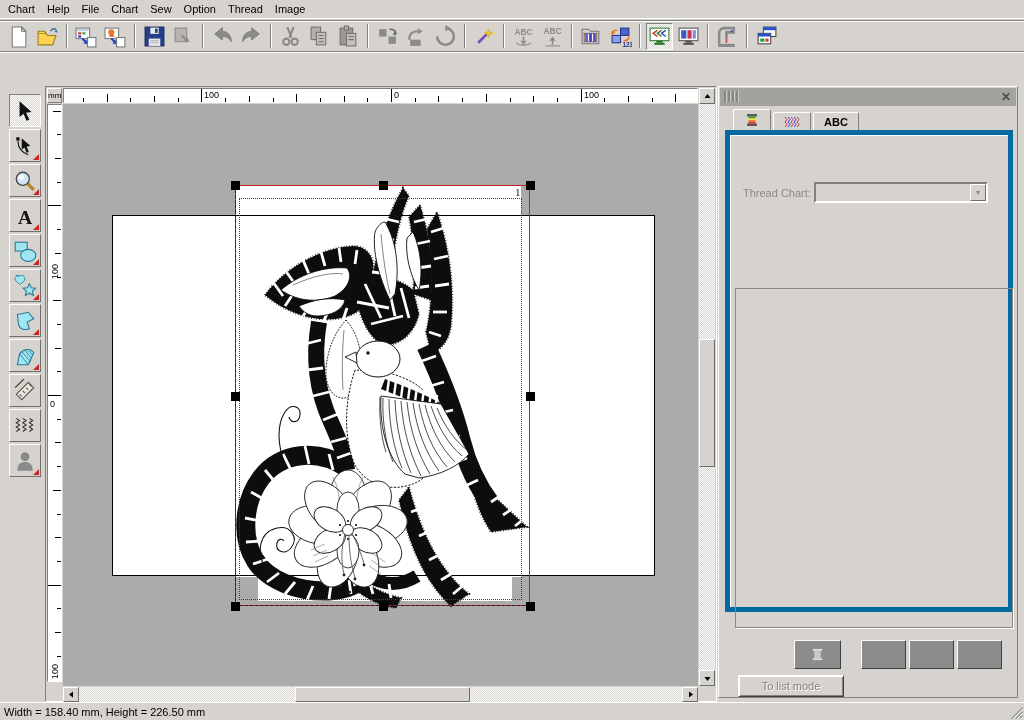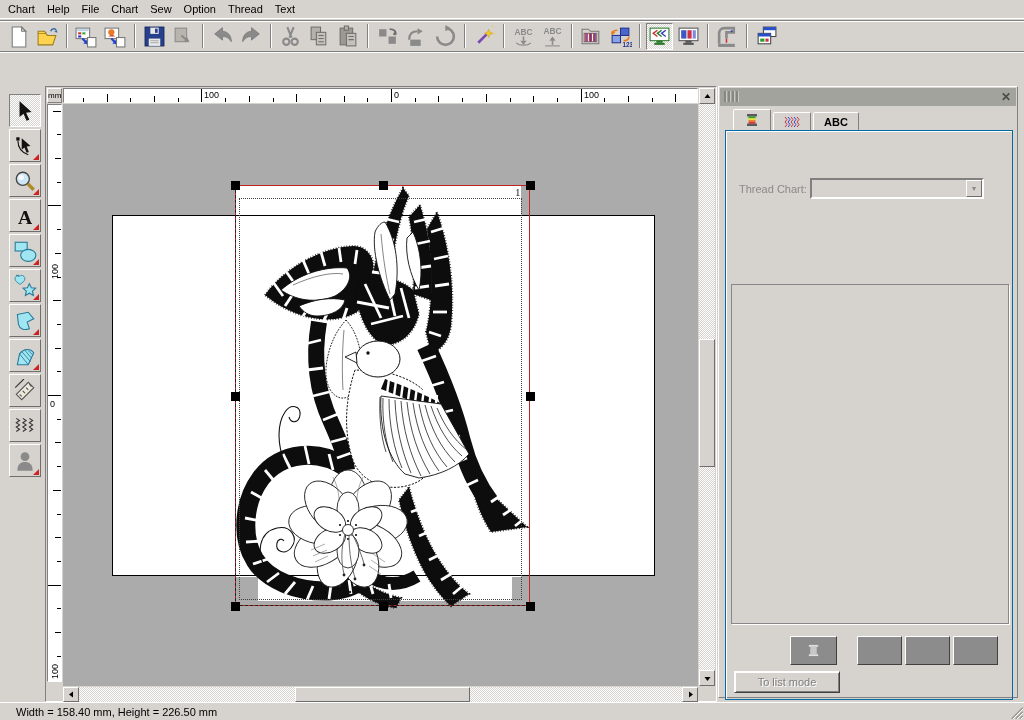--- a/index.html
+++ b/index.html
@@ -39,43 +39,43 @@
 #sel-number { position:absolute; left:452px; top:82px; font-family:"Liberation Serif",serif; font-size:11px; color:#222; }
 #vscroll { position:absolute; left:699px; top:88px; width:16px; height:598px; }
 #hscroll { position:absolute; left:63px; top:687px; width:635px; height:15px; }
 .sb-btn { position:absolute; background:#d6d3ce; border:1px solid; border-color:#fff #6e6e6e #6e6e6e #fff; display:flex; align-items:center; justify-content:center; }
 .sb-thumb { position:absolute; background:#d6d3ce; border:1px solid; border-color:#fff #6e6e6e #6e6e6e #fff; }
 #right-panel { position:absolute; left:718px; top:86px; width:300px; height:612px; background:#d6d3ce; border:1px solid; border-color:#fff #808080 #808080 #fff; }
 #panel-titlebar { position:absolute; left:1px; top:1px; width:296px; height:18px; background:#a3a39e; }
 .grip-bar { position:absolute; top:3px; width:3px; height:11px; background:#878782; border-right:1px solid #c8c8c4; }
 #panel-close { position:absolute; right:3px; top:2px; width:14px; height:14px; font-size:12px; font-weight:bold; color:#4a4a4a; text-align:center; line-height:14px; }
 .ptab { position:absolute; background:#d6d3ce; border:1px solid; border-color:#fff #808080 transparent #fff; border-radius:2px 2px 0 0; display:flex; align-items:center; justify-content:center; }
-#panel-frame { position:absolute; left:6px; top:43px; width:288px; height:570px; border:1px solid #0369a1; box-shadow: inset 1px 1px 0 #fff; }
+#panel-frame { position:absolute; left:6px; top:43px; width:288px; height:482px; border:5px solid #0369a1; box-shadow: inset 1px 1px 0 #fff; }
 #thread-chart-label { position:absolute; left:13px; top:52px; color:#8a8a8a; }
 #thread-combo { position:absolute; left:84px; top:47px; width:174px; height:21px; background:#d6d3ce; border:2px solid; border-color:#808080 #fff #fff #808080; }
 #combo-btn { position:absolute; right:0px; top:0px; width:16px; height:17px; background:#d6d3ce; border:1px solid; border-color:#fff #6e6e6e #6e6e6e #fff; color:#8a8a8a; font-size:7px; text-align:center; line-height:16px; }
 #list-box { position:absolute; left:5px; top:153px; width:278px; height:340px; border:1px solid #88888a; box-shadow: 1px 1px 0 #fff; }
 .dark-btn { position:absolute; top:505px; height:29px; background:#8c8c8c; border:1px solid; border-color:#fff #404040 #404040 #fff; display:flex; align-items:center; justify-content:center; }
 #to-list-btn { position:absolute; left:8px; top:540px; width:106px; height:22px; background:#d6d3ce; border:1px solid; border-color:#fff #404040 #404040 #fff; box-shadow: inset 1px 1px 0 #fff, inset -1px -1px 0 #808080; color:#808080; text-shadow:1px 1px 0 #fff; text-align:center; line-height:21px; }
 #statusbar { position:absolute; left:0; top:702px; width:1024px; height:18px; border-top:1px solid #fff; }
-#status-text { position:absolute; left:4px; top:3px;margin-left:12px; }
+#status-text { position:absolute; left:4px; top:3px; }
 #resize-grip { position:absolute; right:1px; bottom:1px; width:13px; height:13px; }
 </style>
 </head>
 <body>
 
 <div id="menubar">
     <div class="menu-item">Chart</div>
     <div class="menu-item">Help</div>
     <div class="menu-item">File</div>
     <div class="menu-item">Chart</div>
     <div class="menu-item">Sew</div>
     <div class="menu-item">Option</div>
     <div class="menu-item">Thread</div>
-    <div class="menu-item">Text</div>
+    <div class="menu-item">Image</div>
   </div>
 <div id="toolbar">
     <div class="tb-btn">
       <svg viewBox="0 0 22 22">
         <path d="M5 2h9l4 4v15H5z" fill="#fff" stroke="#7a7a7a"></path>
         <path d="M14 2l4 4h-4z" fill="#d6d3ce" stroke="#7a7a7a"></path>
       </svg>
     </div>
     <div class="tb-btn">
       <svg viewBox="0 0 22 22">

